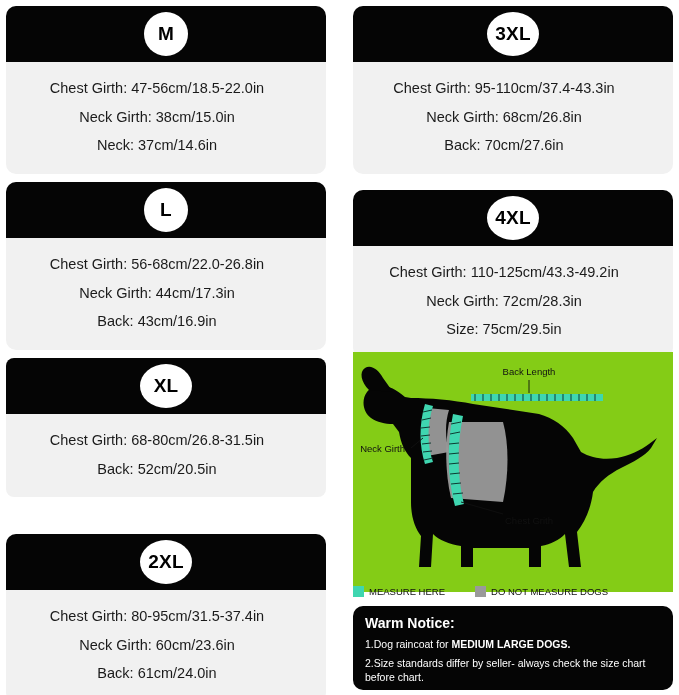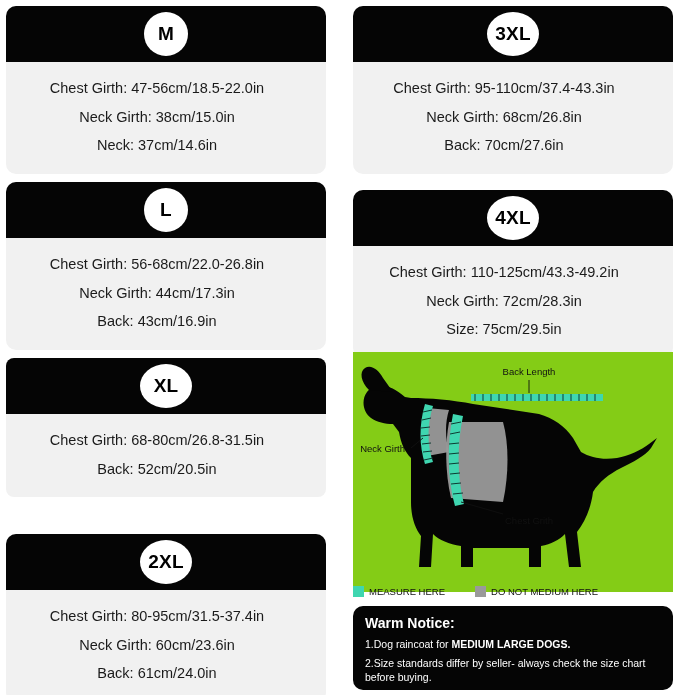--- a/index.html
+++ b/index.html
@@ -278,23 +278,23 @@
     </svg>
   </div>
 
   <div class="legend">
     <span class="grp">
       <span class="sw" style="background:#3fd6b0"></span>
       <span>MEASURE HERE</span>
     </span>
     <span class="grp">
       <span class="sw" style="background:#9a9a9a"></span>
-      <span>DO NOT MEDIUM HERE</span>
+      <span>DO NOT MEASURE DOGS</span>
     </span>
   </div>
 
   <div class="notice">
     <h3>Warm Notice:</h3>
     <p><span>1.Dog raincoat for </span><b>MEDIUM LARGE DOGS.</b></p>
-    <p><span>2.Size standards differ by seller- always check the size chart</span><br><span>before buying.</span></p>
+    <p><span>2.Size standards differ by seller- always check the size chart</span><br><span>before chart.</span></p>
   </div>
 
 </div>
 
 </body></html>

